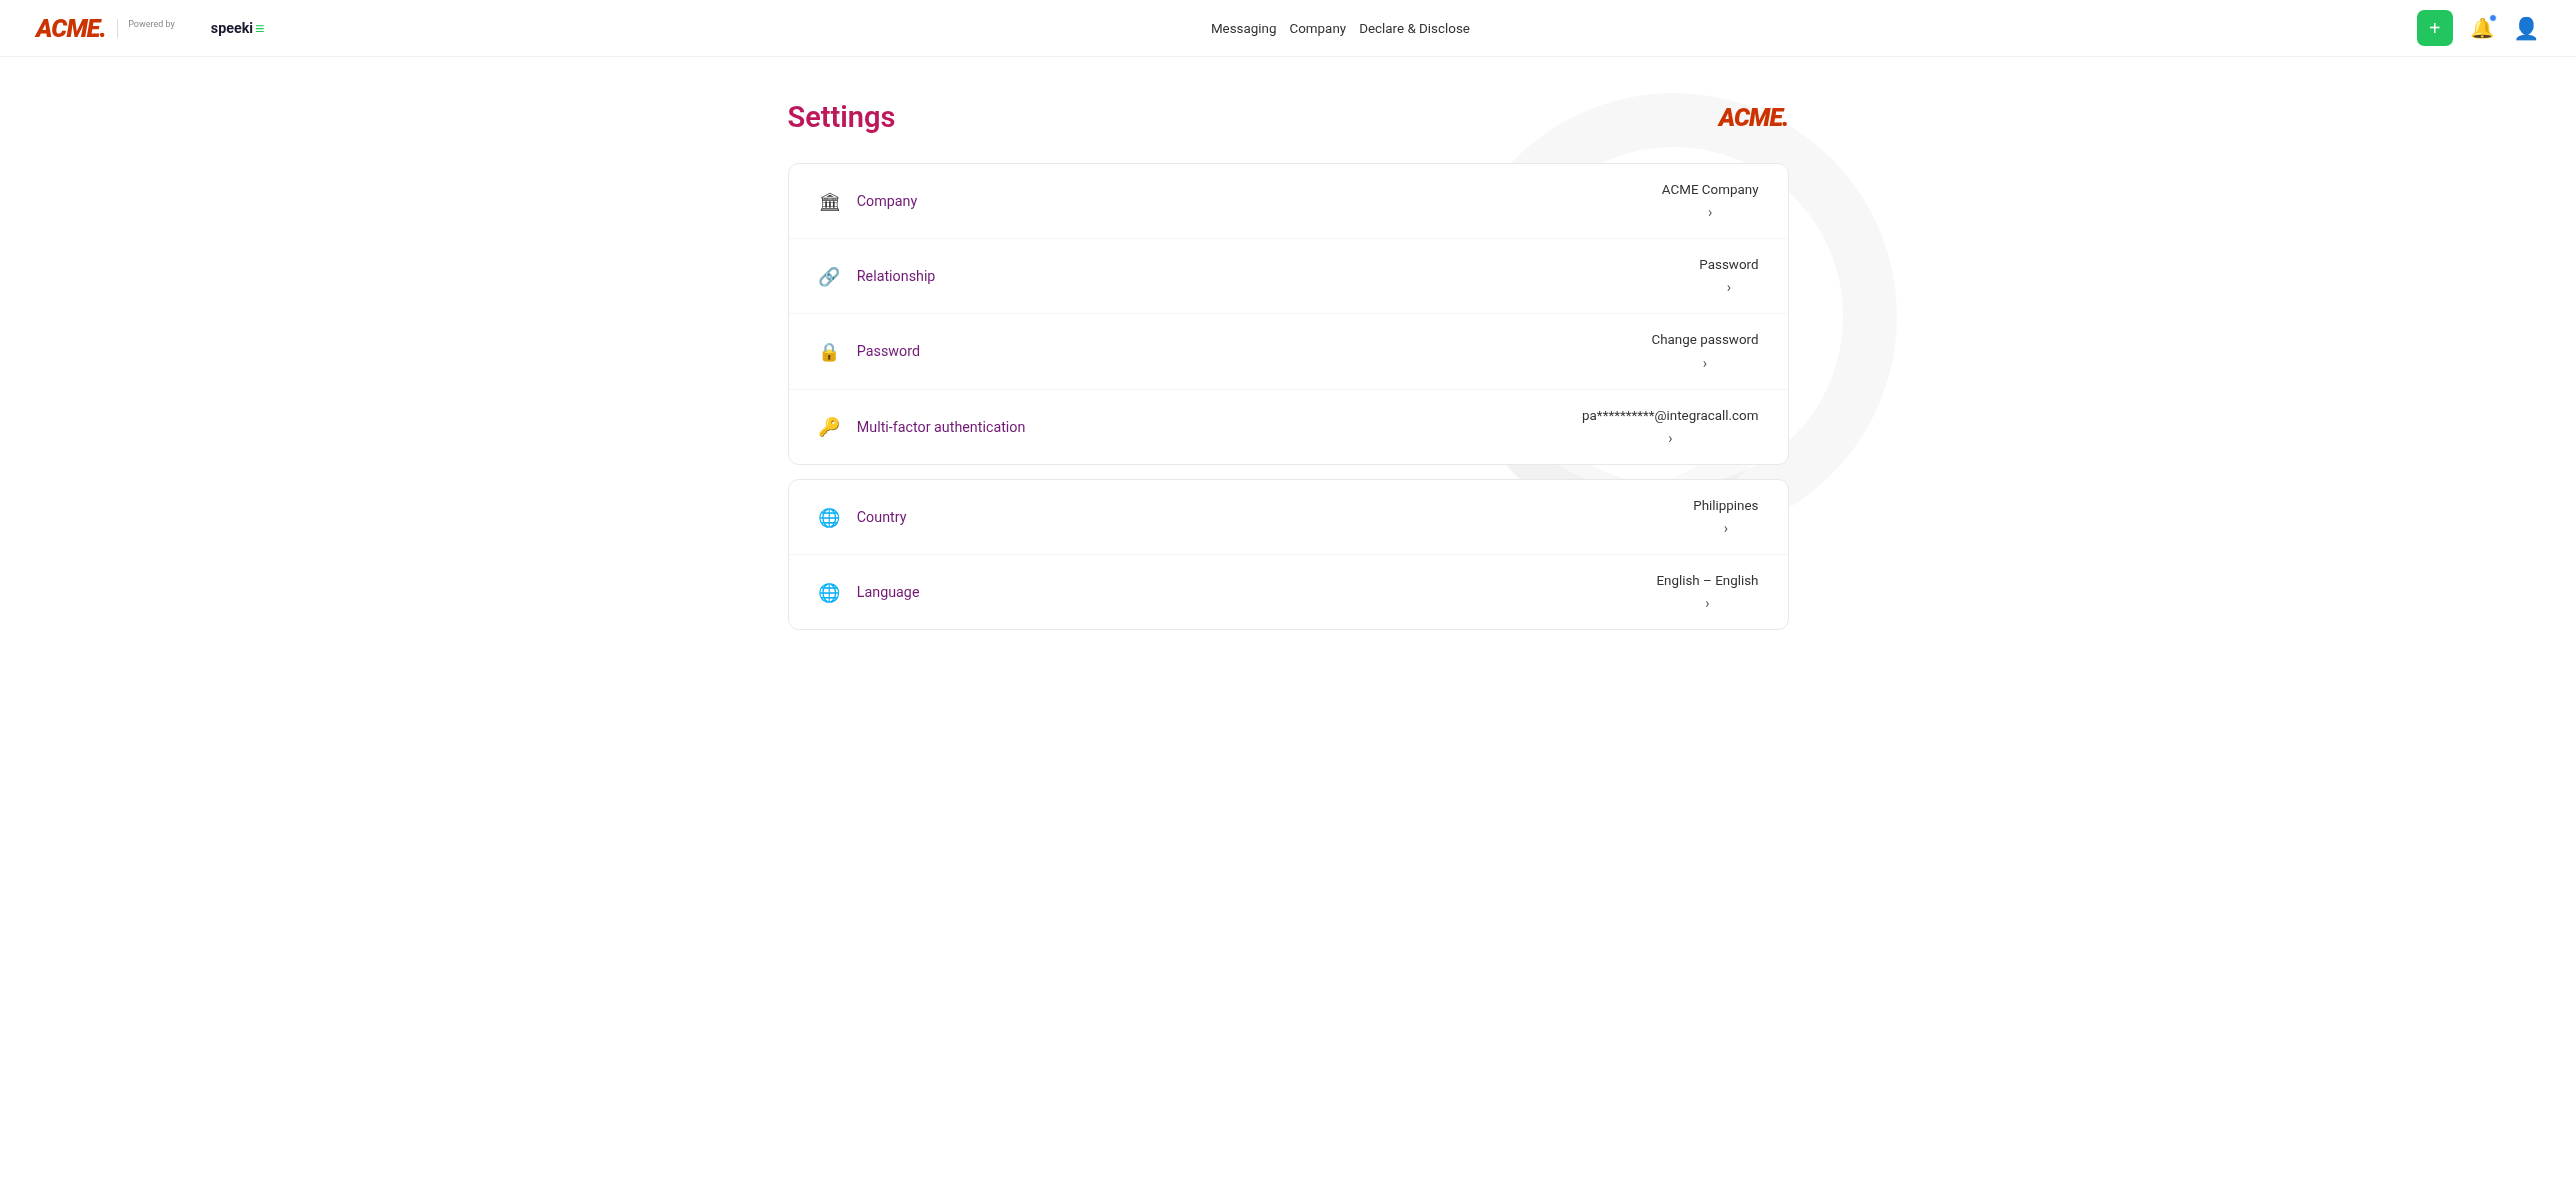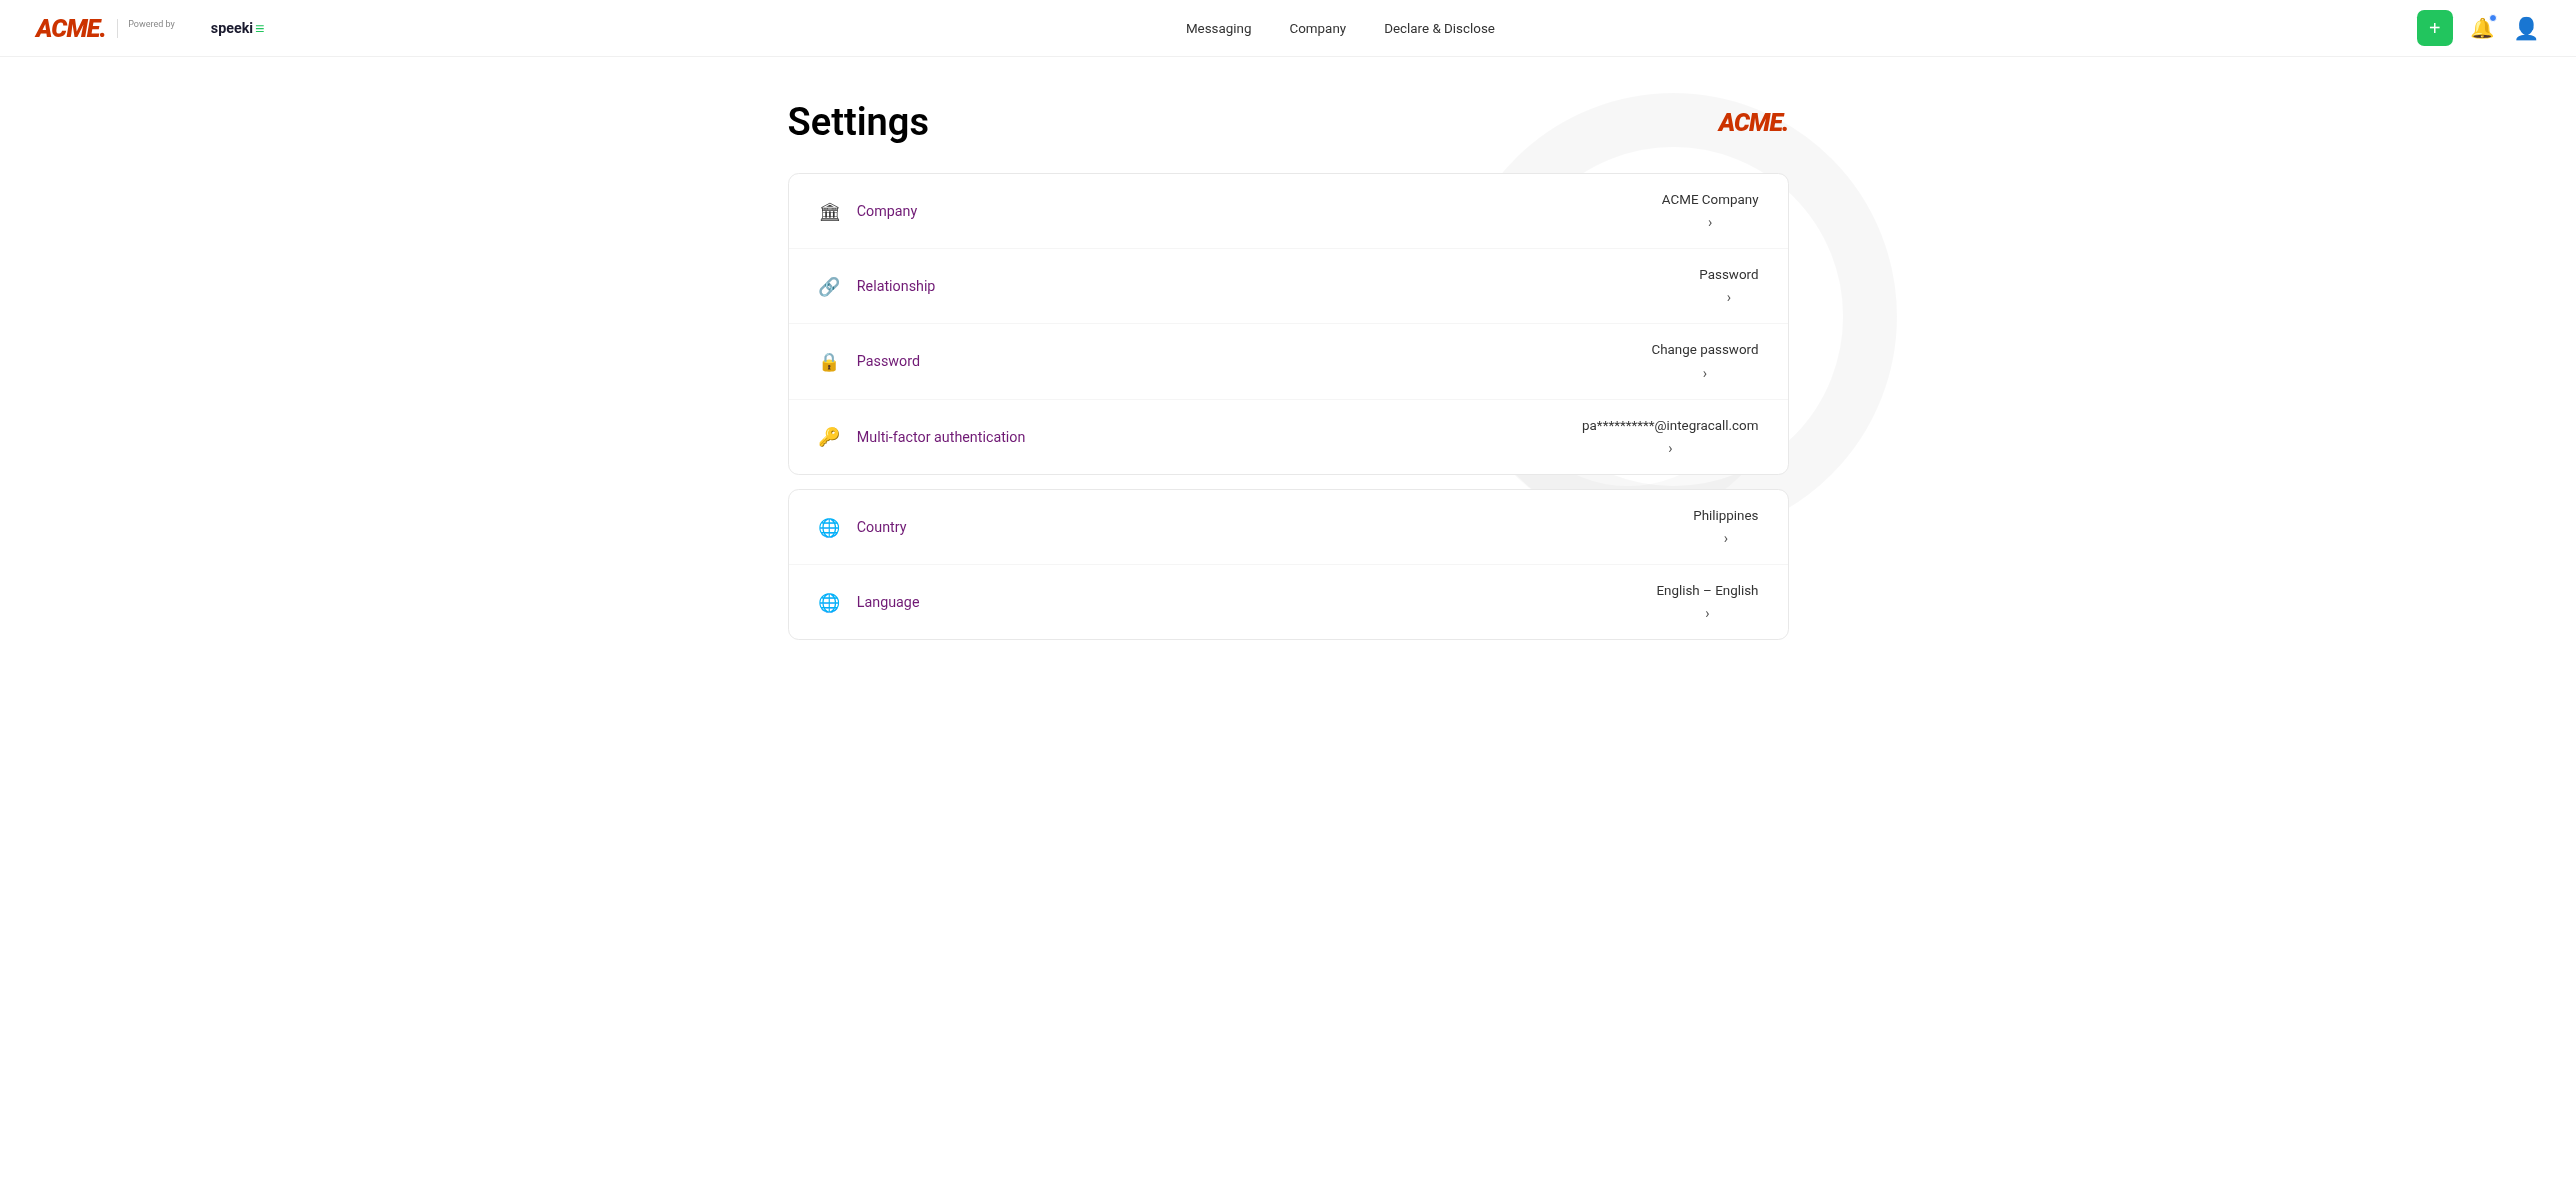--- a/index.html
+++ b/index.html
@@ -54,21 +54,21 @@
       margin-left: 36px;
     }
     .speeki-leaf {
       color: #22c55e;
       font-size: 16px;
     }
 
     .header-nav {
       display: flex;
       align-items: center;
-      gap: 38px;
+      gap: 13px;
     }
     .nav-link {
       font-size: 13.4px;
       color: #333;
       cursor: pointer;
       text-decoration: none;
       font-weight: 400;
     }
 
     .header-right {
@@ -153,23 +153,23 @@
 
     .page-header {
       display: flex;
       align-items: center;
       justify-content: space-between;
       margin-bottom: 29px;
       position: relative;
       z-index: 1;
     }
     .page-title {
-      font-size: 38px;
+      font-size: 29px;
       font-weight: 600;
-      color: #000000;
+      color: #be185d;
     }
     .brand-logo-watermark {
       font-size: 25px;
       font-weight: 900;
       color: #cc3300;
       font-style: italic;
       letter-spacing: -0.9px;
     }
 
     

